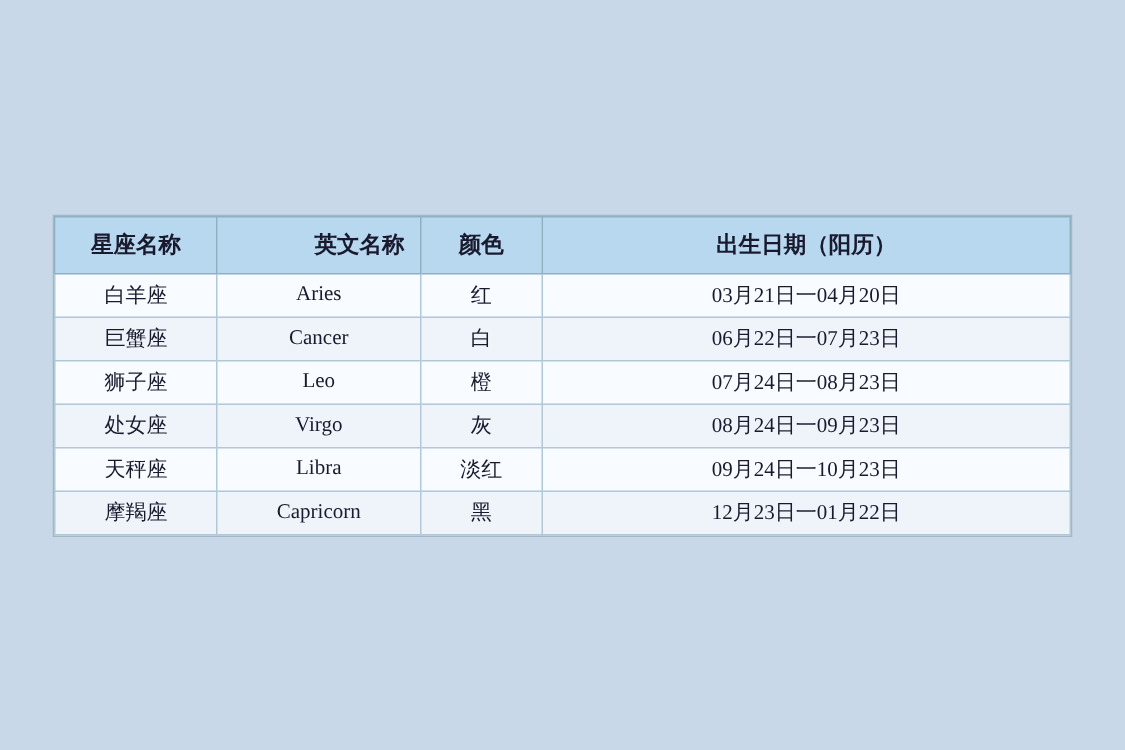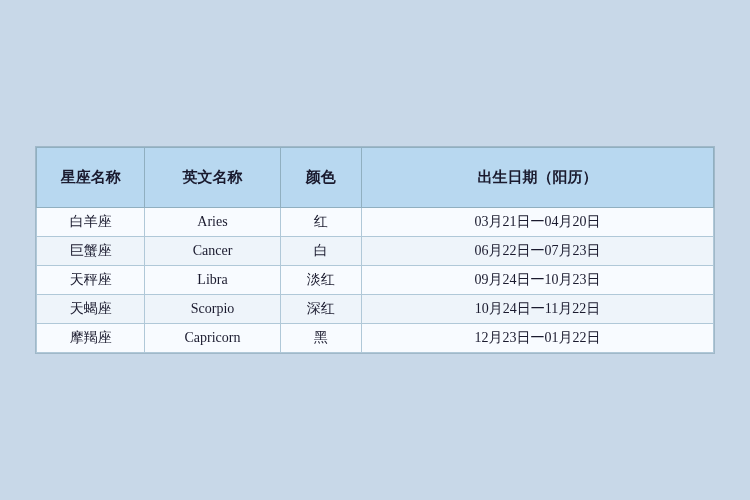--- a/index.html
+++ b/index.html
@@ -19,41 +19,41 @@
     }
     table {
       width: 100%;
       border-collapse: collapse;
     }
     thead tr {
       background-color: #b8d8f0;
     }
     thead th {
       border: 1px solid #90afc0;
-      padding: 20px 10px;
+      padding: 9px 10px;
       font-size: 15px;
       font-weight: bold;
       text-align: center;
       color: #1a1a2e;
     }
     tbody tr {
       background-color: #f8fbff;
     }
     tbody tr:nth-child(even) {
       background-color: #eef4fa;
     }
     tbody td {
       border: 1px solid #b0c8d8;
       padding: 5px 23px;
       font-size: 14px;
       text-align: center;
       color: #1a1a2e;
     }
     .col-zh { width: 16%; }
-    .col-en { width: 20%; }
+    .col-en { width: 20%; text-align: right; }
     .col-color { width: 12%; text-align: center; }
     .col-date { width: 52%; }
   </style>
 </head>
 <body>
 
 <div class="table-container">
   <table>
     <thead>
       <tr>
@@ -70,30 +70,36 @@
           <td>红</td>
           <td>03月21日一04月20日</td>
         </tr>
         <tr>
           <td>巨蟹座</td>
           <td>Cancer</td>
           <td>白</td>
           <td>06月22日一07月23日</td>
         </tr>
         <tr>
+          <td>狮子座</td>
+          <td>Leo</td>
+          <td>橙</td>
+          <td>07月24日一08月23日</td>
+        </tr>
+        <tr>
+          <td>处女座</td>
+          <td>Virgo</td>
+          <td>灰</td>
+          <td>08月24日一09月23日</td>
+        </tr>
+        <tr>
           <td>天秤座</td>
           <td>Libra</td>
           <td>淡红</td>
           <td>09月24日一10月23日</td>
-        </tr>
-        <tr>
-          <td>天蝎座</td>
-          <td>Scorpio</td>
-          <td>深红</td>
-          <td>10月24日一11月22日</td>
         </tr>
         <tr>
           <td>摩羯座</td>
           <td>Capricorn</td>
           <td>黑</td>
           <td>12月23日一01月22日</td>
         </tr>
       </tbody>
   </table>
 </div>

